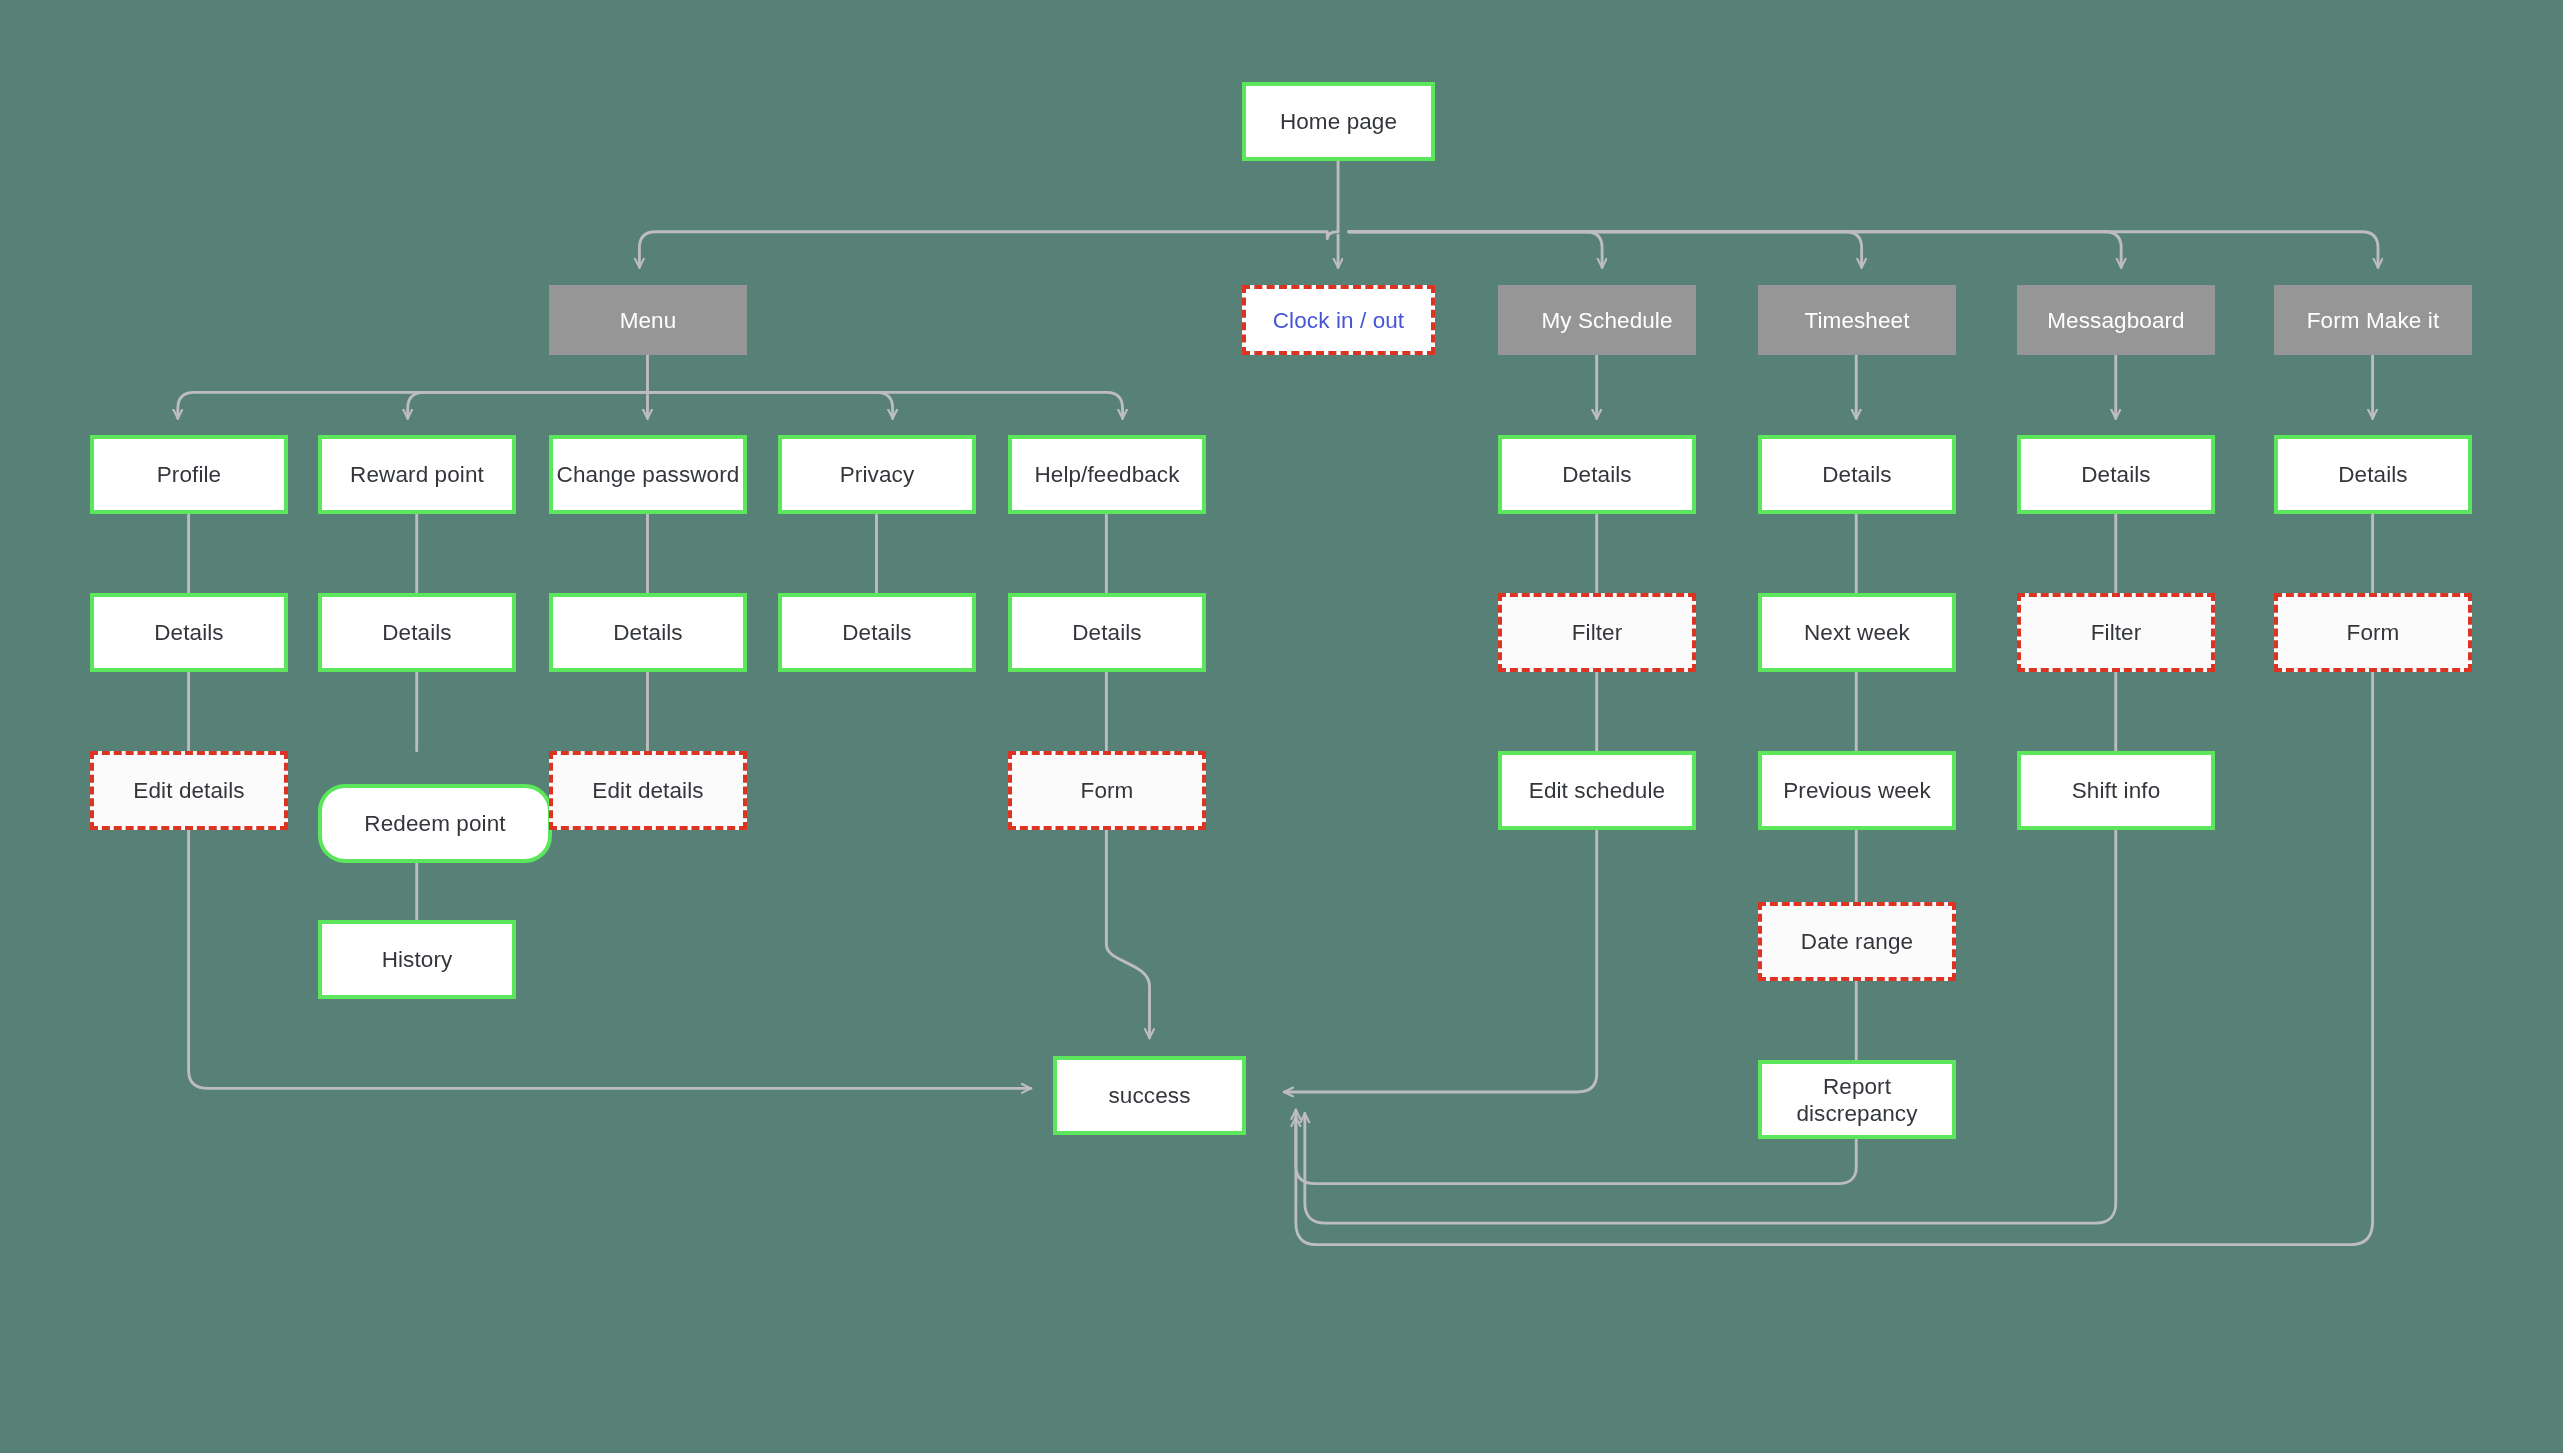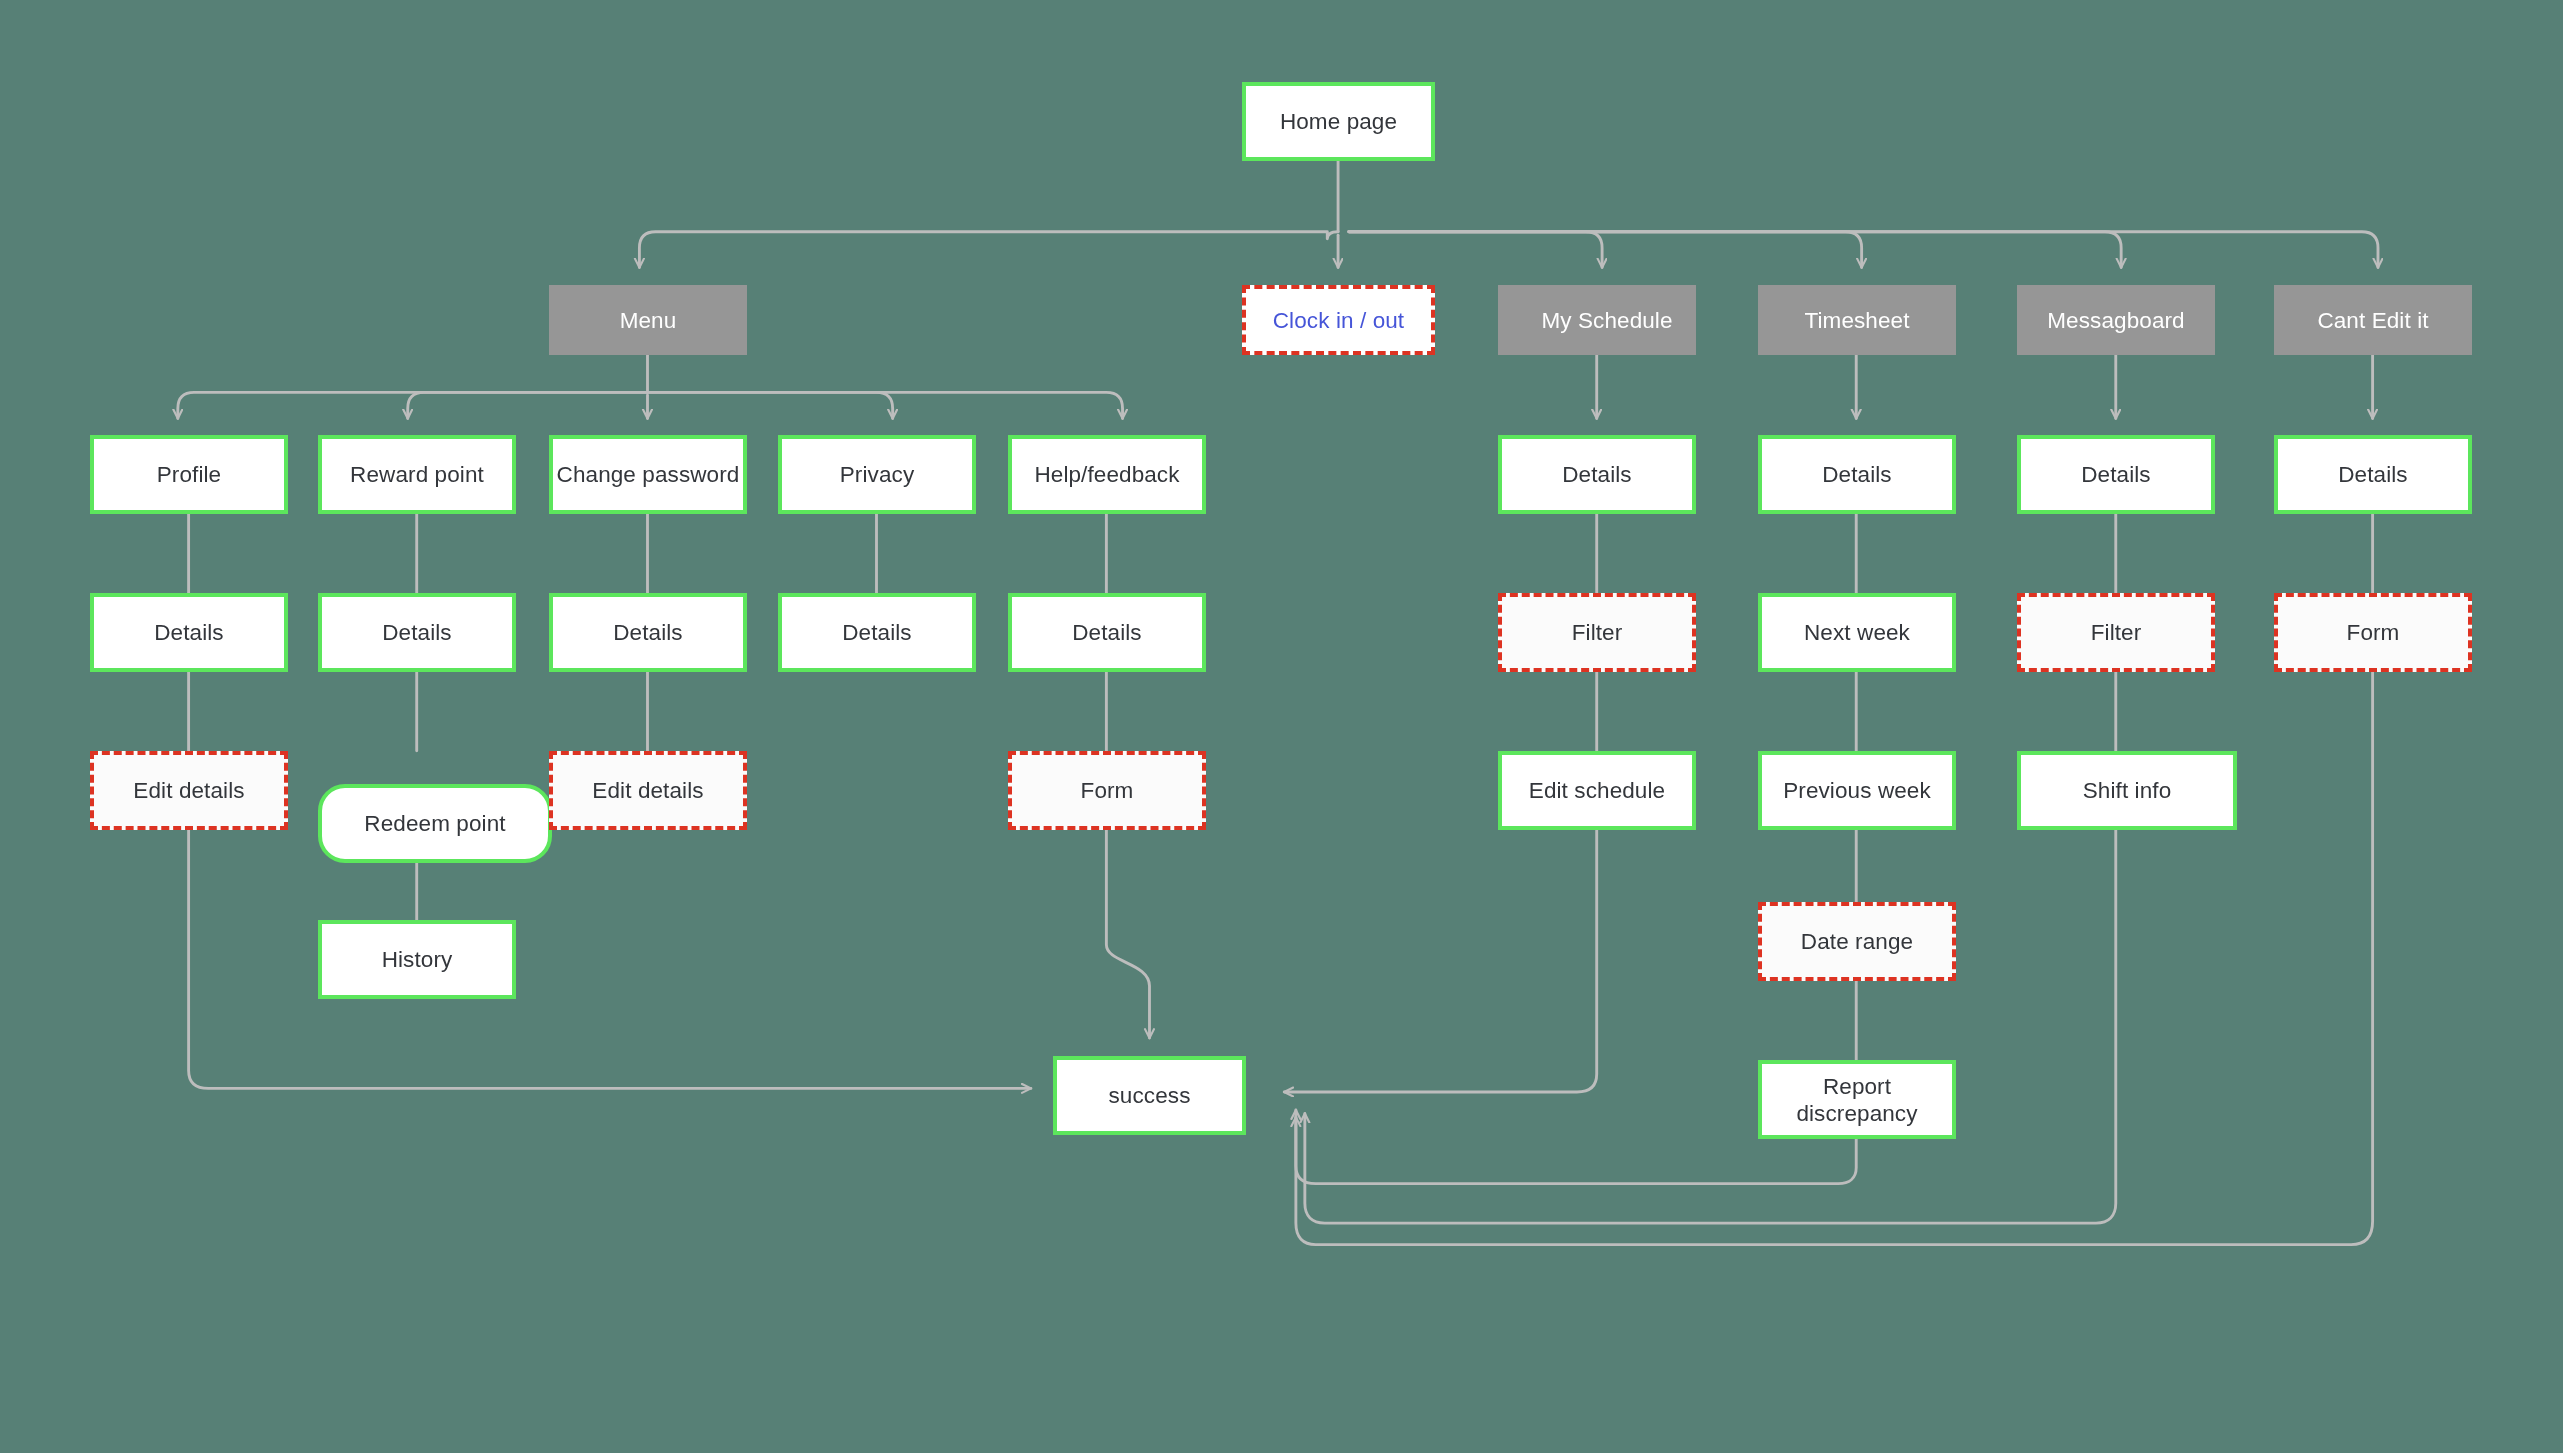--- a/index.html
+++ b/index.html
@@ -136,21 +136,21 @@
       <div class="node org" style="left: 1498px; top: 285px; width: 198px; height: 70px; padding-left: 20px;">
         <span>My Schedule</span>
       </div>
       <div class="node org" style="left: 1758px; top: 285px; width: 198px; height: 70px;">
         <span>Timesheet</span>
       </div>
       <div class="node org" style="left: 2017px; top: 285px; width: 198px; height: 70px;">
         <span>Messagboard</span>
       </div>
       <div class="node org" style="left: 2274px; top: 285px; width: 198px; height: 70px;">
-        <span>Cant Edit it</span>
+        <span>Form Make it</span>
       </div>
       <div class="node detail" style="left: 90px; top: 435px; width: 198px; height: 79px;">
         <span>Profile</span>
       </div>
       <div class="node detail" style="left: 318px; top: 435px; width: 198px; height: 79px;">
         <span>Reward point</span>
       </div>
       <div class="node detail" style="left: 549px; top: 435px; width: 198px; height: 79px;">
         <span>Change password</span>
       </div>
@@ -210,21 +210,21 @@
       </div>
       <div class="node func" style="left: 1008px; top: 751px; width: 198px; height: 79px;">
         <span>Form</span>
       </div>
       <div class="node detail" style="left: 1498px; top: 751px; width: 198px; height: 79px;">
         <span>Edit schedule</span>
       </div>
       <div class="node detail" style="left: 1758px; top: 751px; width: 198px; height: 79px;">
         <span>Previous week</span>
       </div>
-      <div class="node detail" style="left: 2017px; top: 751px; width: 220px; height: 79px;">
+      <div class="node detail" style="left: 2017px; top: 751px; width: 198px; height: 79px;">
         <span>Shift info</span>
       </div>
       <div class="node detail" style="left: 318px; top: 920px; width: 198px; height: 79px;">
         <span>History</span>
       </div>
       <div class="node func" style="left: 1758px; top: 902px; width: 198px; height: 79px;">
         <span>Date range</span>
       </div>
       <div class="node detail" style="left: 1758px; top: 1060px; width: 198px; height: 79px;">
         <span>Report discrepancy</span>

